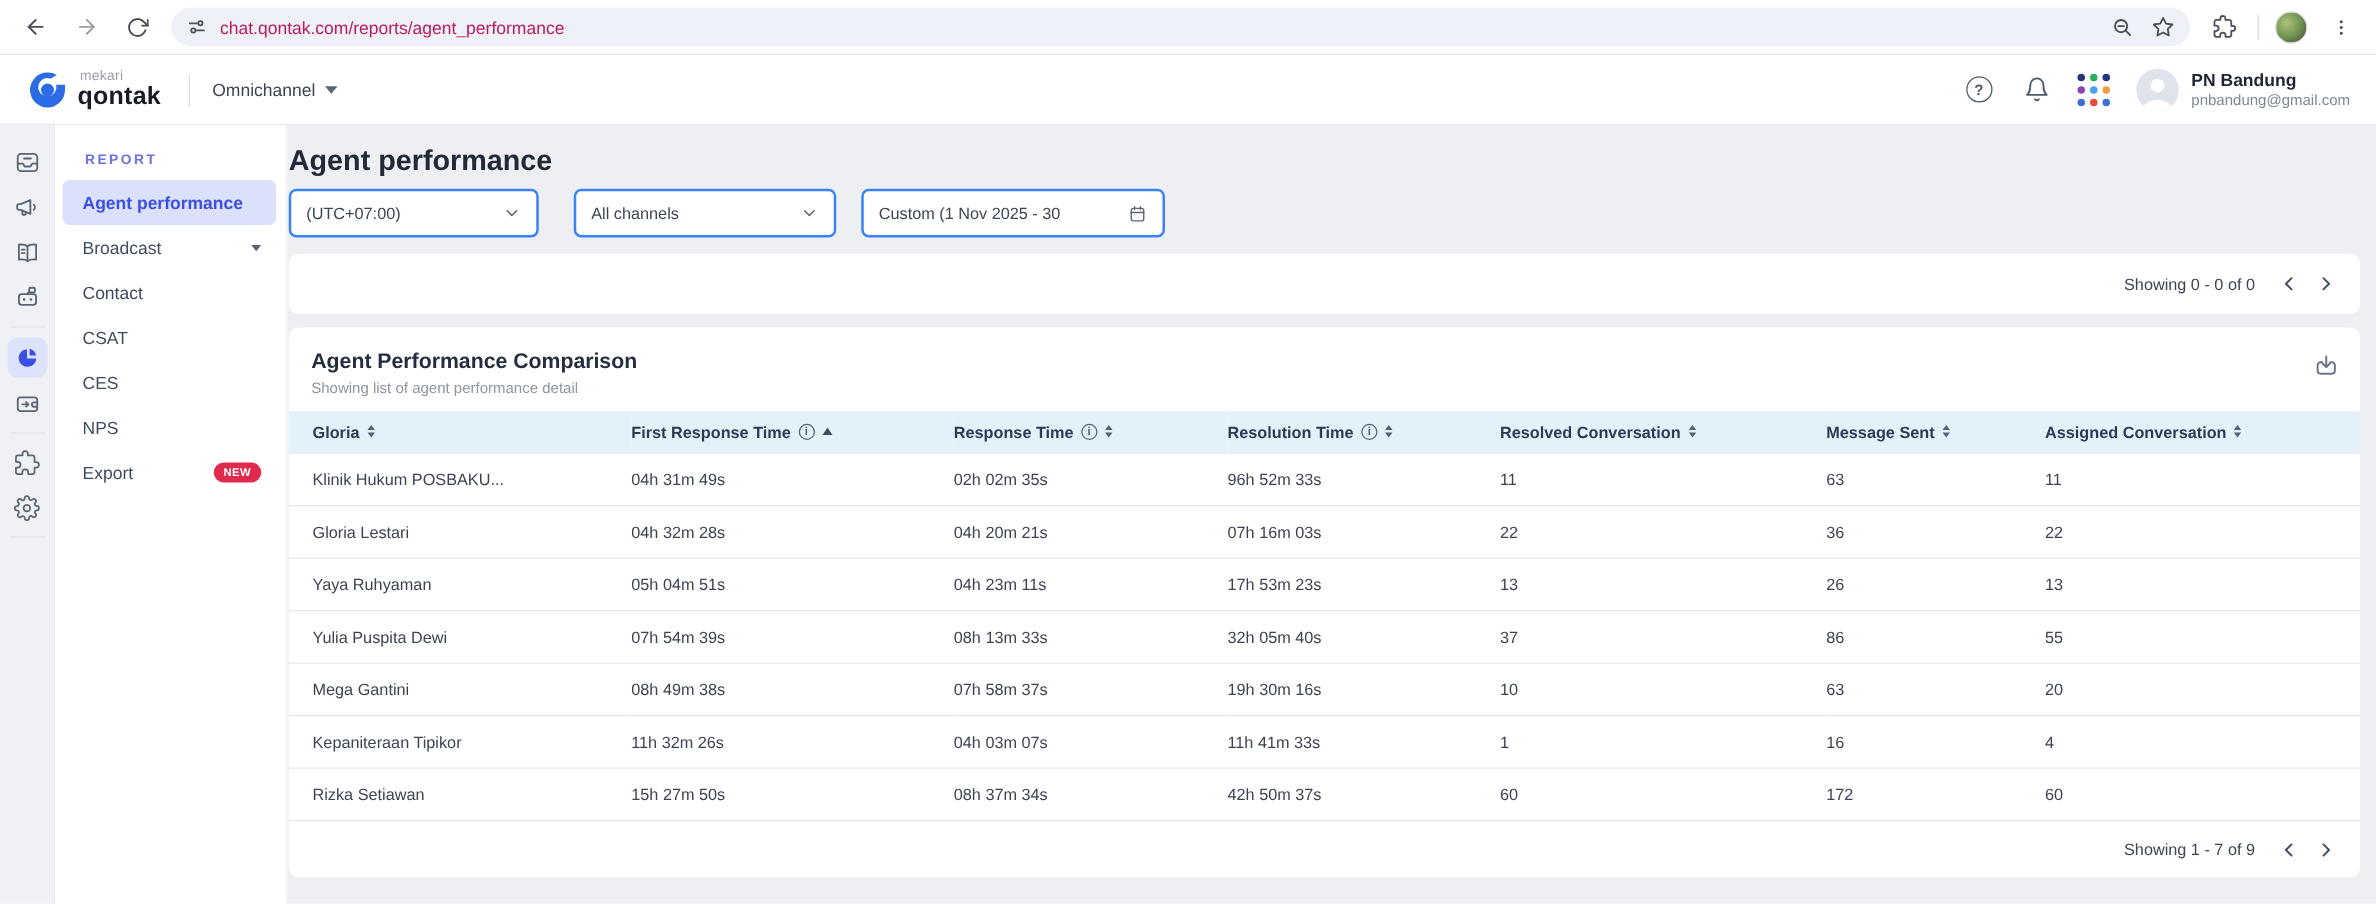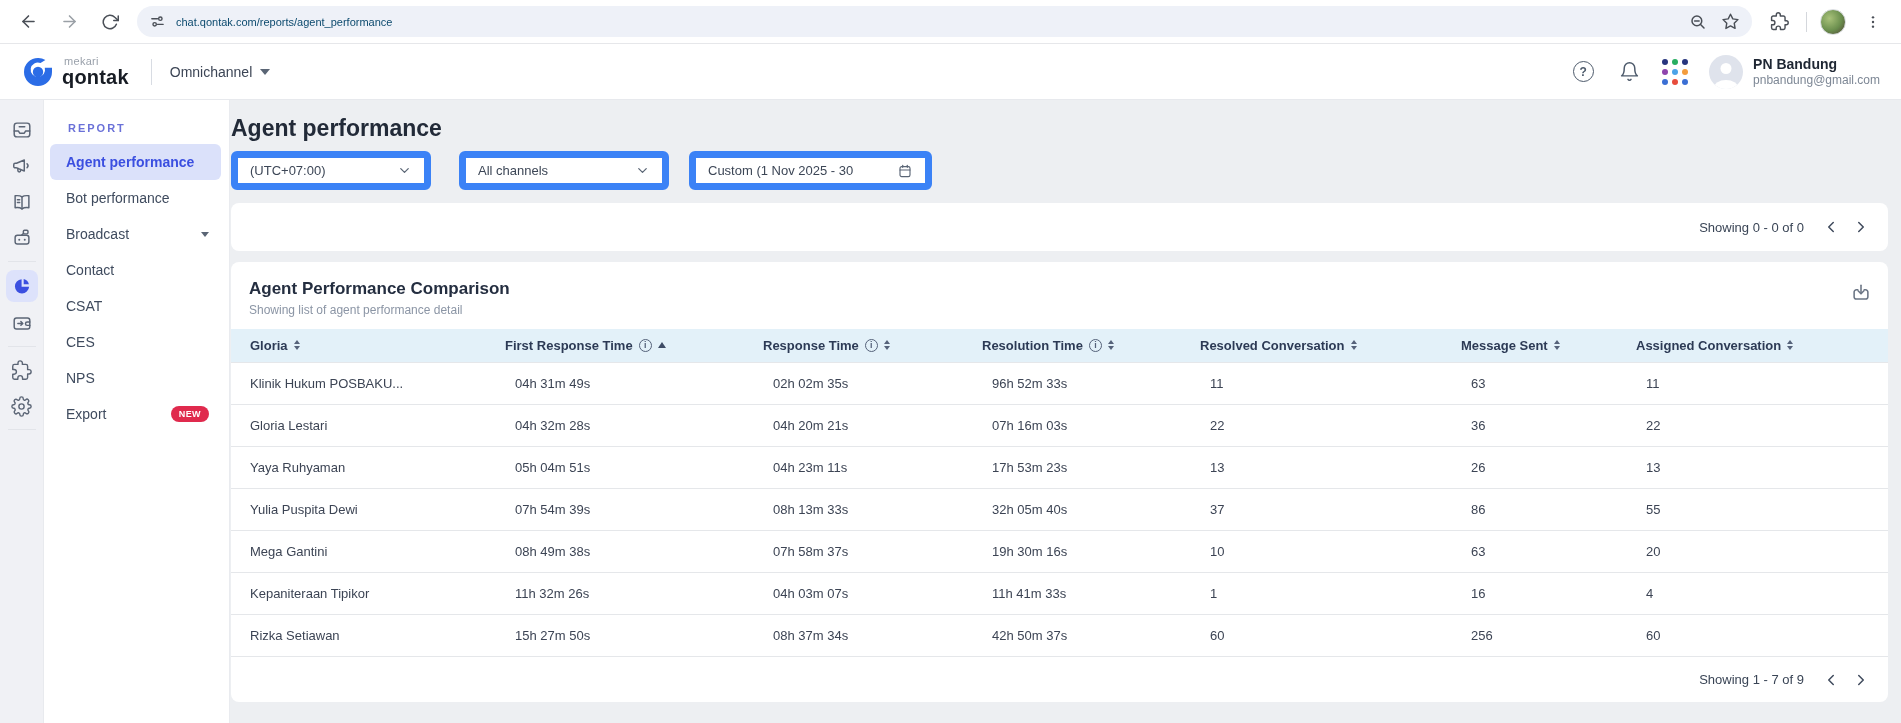--- a/index.html
+++ b/index.html
@@ -10,21 +10,21 @@
   html,body{width:1901px;height:723px;overflow:hidden}
   body{font-family:"Liberation Sans",sans-serif;background:#fff;color:#3c4454}
   [data-interactable="true"]{cursor:pointer}
   svg{display:block}
 
   
   .browser-bar{height:44px;display:flex;align-items:center;padding:0 14px;gap:13px;background:#fff;border-bottom:1px solid #e6e7ea}
   .bicon{display:flex;align-items:center;justify-content:center;width:28px;height:28px;border-radius:50%;color:#4a4f57}
   .bicon.disabled{color:#9aa0a6}
   .url-pill{flex:1;height:31px;background:#eef1f8;border-radius:16px;display:flex;align-items:center;padding:0 12px;gap:10px;min-width:0}
-  .url-text{font-size:11px;color:#0c4a6e;white-space:nowrap;overflow:hidden}
+  .url-text{font-size:14px;color:#be185d;white-space:nowrap;overflow:hidden}
   .pill-right{margin-left:auto;display:flex;align-items:center;gap:14px;color:#4a4f57}
   .vdiv{width:1px;height:20px;background:#d4d7dc}
   .bavatar{width:26px;height:26px;border-radius:50%;background:radial-gradient(circle at 35% 35%,#a9c27a,#6b8f4e 55%,#4e3f33);border:1px solid #d9dce0}
 
   
   .app-header{height:56px;display:flex;align-items:center;padding:0 21px;background:#fff;border-bottom:1px solid #e7e9ed}
   .brand{display:flex;align-items:center;gap:7px}
   .brand-text{line-height:1}
   .brand-top{font-size:11px;color:#9aa1ab;letter-spacing:.3px;margin-left:2px}
   .brand-bottom{font-size:20px;font-weight:800;color:#171c24;letter-spacing:.2px}
@@ -62,21 +62,21 @@
   .menu-section{font-size:11px;font-weight:700;letter-spacing:2px;color:var(--section-label);padding:0 12px 10px 24px}
   .menu-item{height:36px;display:flex;align-items:center;padding:0 12px 0 16px;margin:0 8px 0 6px;font-size:14px;color:#3f4b5e;border-radius:6px}
   .menu-item.active{background:var(--active-bg);color:var(--accent-blue);font-weight:700}
   .menu-item .caret-down{margin-left:auto;border-left-width:4.5px;border-right-width:4.5px;border-top-width:5.5px}
   .badge-new{margin-left:auto;background:var(--badge-red);color:#fff;font-size:9px;font-weight:700;letter-spacing:.4px;padding:3px 8px;border-radius:9px}
 
   .content{flex:1;background:var(--page-bg);padding:14px 13px 0 1px;min-width:0}
   .page-title{font-size:23px;font-weight:700;color:#222a38;line-height:28px}
 
   .filters{display:flex;align-items:center;margin-top:9px}
-  .filter{height:39px;background:#fff;border:7px solid #3b82f6;border-radius:6px;display:flex;align-items:center;padding:0 12px;font-size:13px;color:#3c4656;gap:8px}
+  .filter{height:39px;background:#fff;border:2px solid #3b82f6;border-radius:6px;display:flex;align-items:center;padding:0 12px;font-size:13px;color:#3c4656;gap:8px}
   .filter .flabel{white-space:nowrap;overflow:hidden}
   .f-tz{width:200px;margin-right:28px}
   .f-ch{width:210px;margin-right:20px}
   .f-date{width:243px}
   .filter .chev{margin-left:auto;color:#5a6575;flex:none}
 
   .card{background:#fff;border-radius:8px}
   .card-pagerow{height:48px;display:flex;align-items:center;justify-content:flex-end;gap:4px;padding-right:14px}
   .card1{margin-top:13px}
   .page-text{font-size:13px;color:#3a4556;margin-right:10px}
@@ -85,21 +85,21 @@
   .card2{margin-top:11px}
   .card2-head{position:relative;padding:16px 18px 12px}
   .cmp-title{font-size:17px;font-weight:700;color:#242e40;line-height:22px}
   .cmp-sub{font-size:12px;color:#8b95a5;margin-top:3px}
   .dl-btn{position:absolute;right:16px;top:20px;color:#6b7585}
 
   table{width:100%;border-collapse:collapse;table-layout:fixed}
   thead th{background:var(--table-header-bg);height:33px;text-align:left;font-size:13px;font-weight:700;color:#2c3a55;padding:0}
   thead th:first-child,tbody td:first-child{padding-left:19px}
   .th-inner{display:flex;align-items:center;gap:6px}
-  tbody td{height:42px;font-size:13px;color:#3c4454;border-top:1px solid #e5e7ea;padding:10px}
+  tbody td{height:42px;font-size:13px;color:#3c4454;border-top:1px solid #e5e7ea;padding:0}
   .sort{display:inline-flex;flex-direction:column;gap:2px}
   .sort i{width:0;height:0;border-left:3.5px solid transparent;border-right:3.5px solid transparent;display:block}
   .sort .up{border-bottom:4px solid #55627a}
   .sort .dn{border-top:4px solid #55627a}
   .sort-asc{width:0;height:0;border-left:4.5px solid transparent;border-right:4.5px solid transparent;border-bottom:6px solid #3e4c66;display:inline-block}
   .info{width:13px;height:13px;border:1.2px solid #55627a;border-radius:50%;display:inline-flex;align-items:center;justify-content:center;font-size:9px;font-weight:700;color:#55627a;flex:none}
   .info::after{content:"i"}
   .card-footrow{border-top:1px solid #e5e7ea;height:46px;display:flex;align-items:center;justify-content:flex-end;gap:4px;padding-right:14px}
 </style>
 </head>
@@ -283,23 +283,20 @@
       </span>
       <span class="rail-div" data-interactable="false"></span>
     </div>
 
     <div class="menu" data-interactable="false">
       <div class="menu-section" data-interactable="false">REPORT</div>
       <div class="menu-item active" data-interactable="true">
           <span data-interactable="false">Agent performance</span>
         </div>
       <div class="menu-item" data-interactable="true">
-          <span data-interactable="false">Bot performance</span>
-        </div>
-      <div class="menu-item" data-interactable="true">
           <span data-interactable="false">Broadcast</span>
           <span class="caret-down" data-interactable="false"></span>
         </div>
       <div class="menu-item" data-interactable="true">
           <span data-interactable="false">Contact</span>
         </div>
       <div class="menu-item" data-interactable="true">
           <span data-interactable="false">CSAT</span>
         </div>
       <div class="menu-item" data-interactable="true">
@@ -511,21 +508,21 @@
     <td data-interactable="false">16</td>
     <td data-interactable="false">4</td>
   </tr>
 
   <tr data-interactable="true">
     <td data-interactable="false">Rizka Setiawan</td>
     <td data-interactable="false">15h 27m 50s</td>
     <td data-interactable="false">08h 37m 34s</td>
     <td data-interactable="false">42h 50m 37s</td>
     <td data-interactable="false">60</td>
-    <td data-interactable="false">256</td>
+    <td data-interactable="false">172</td>
     <td data-interactable="false">60</td>
   </tr>
 </tbody>
         </table>
 
         <div class="card-footrow" data-interactable="false">
           <span class="page-text" data-interactable="false">Showing 1 - 7 of 9</span>
           <span class="pg-btn" data-interactable="true">
             <svg width="18" height="18" viewBox="0 0 24 24" fill="none" stroke="currentColor" stroke-width="2" stroke-linecap="round" stroke-linejoin="round">
                 <polyline points="15 18 9 12 15 6"></polyline>

